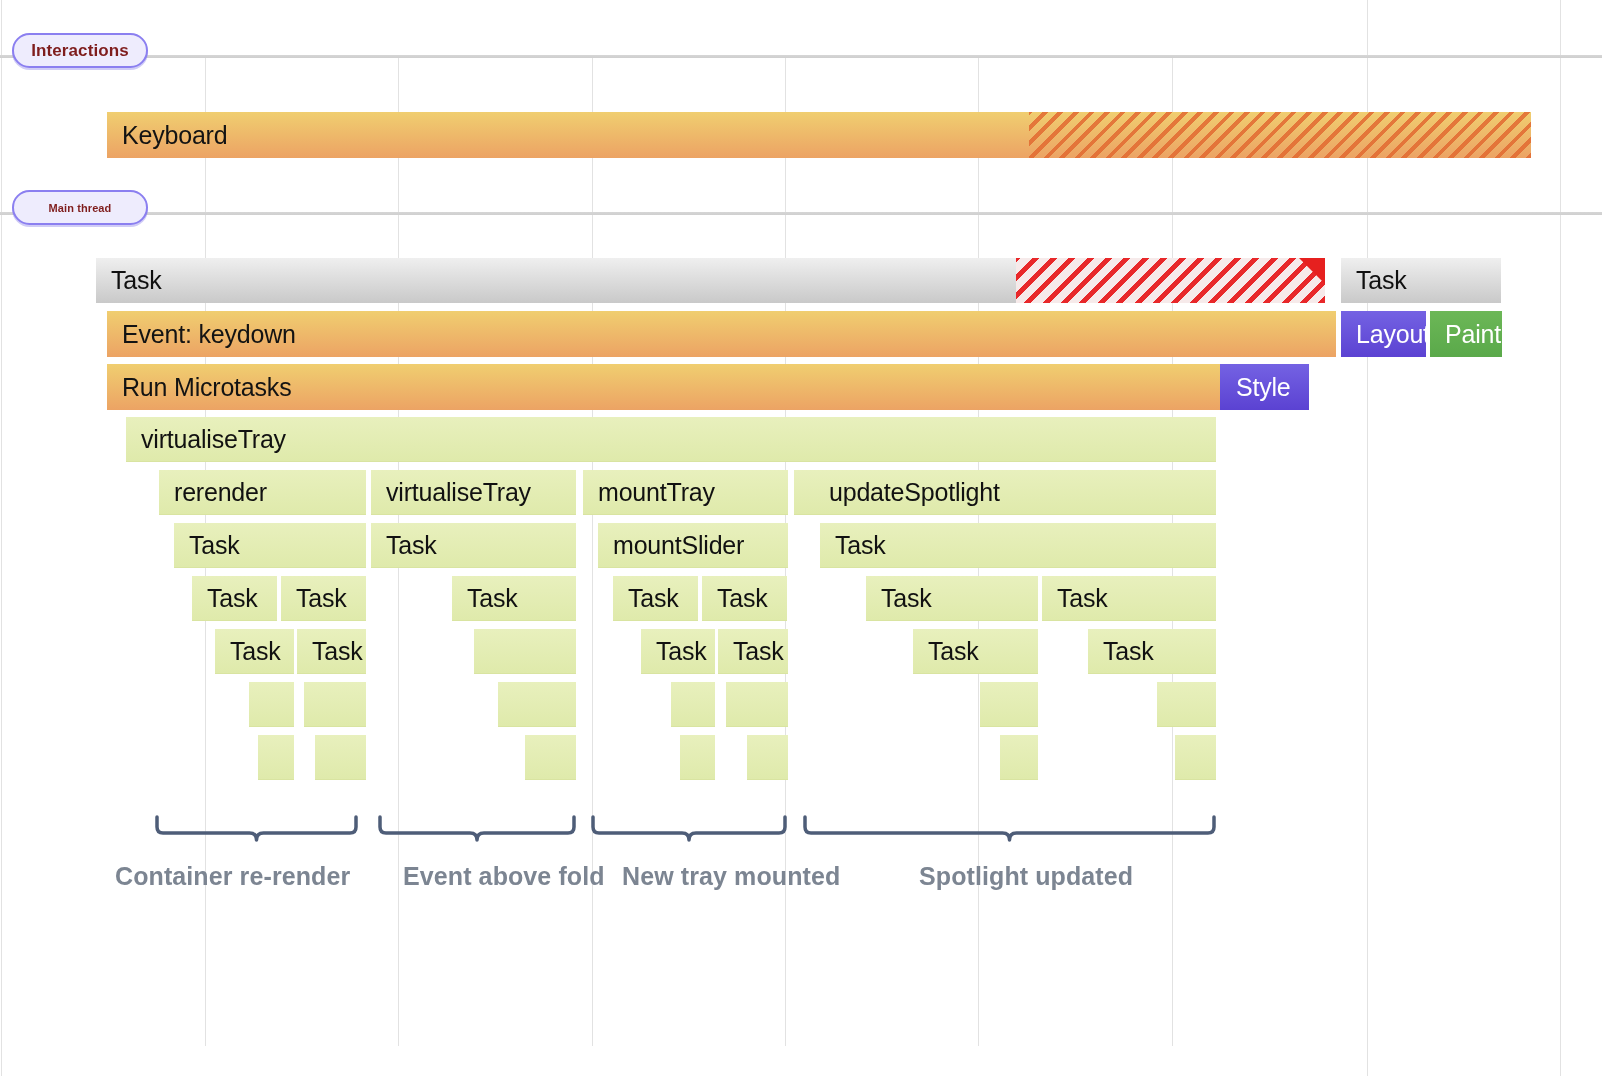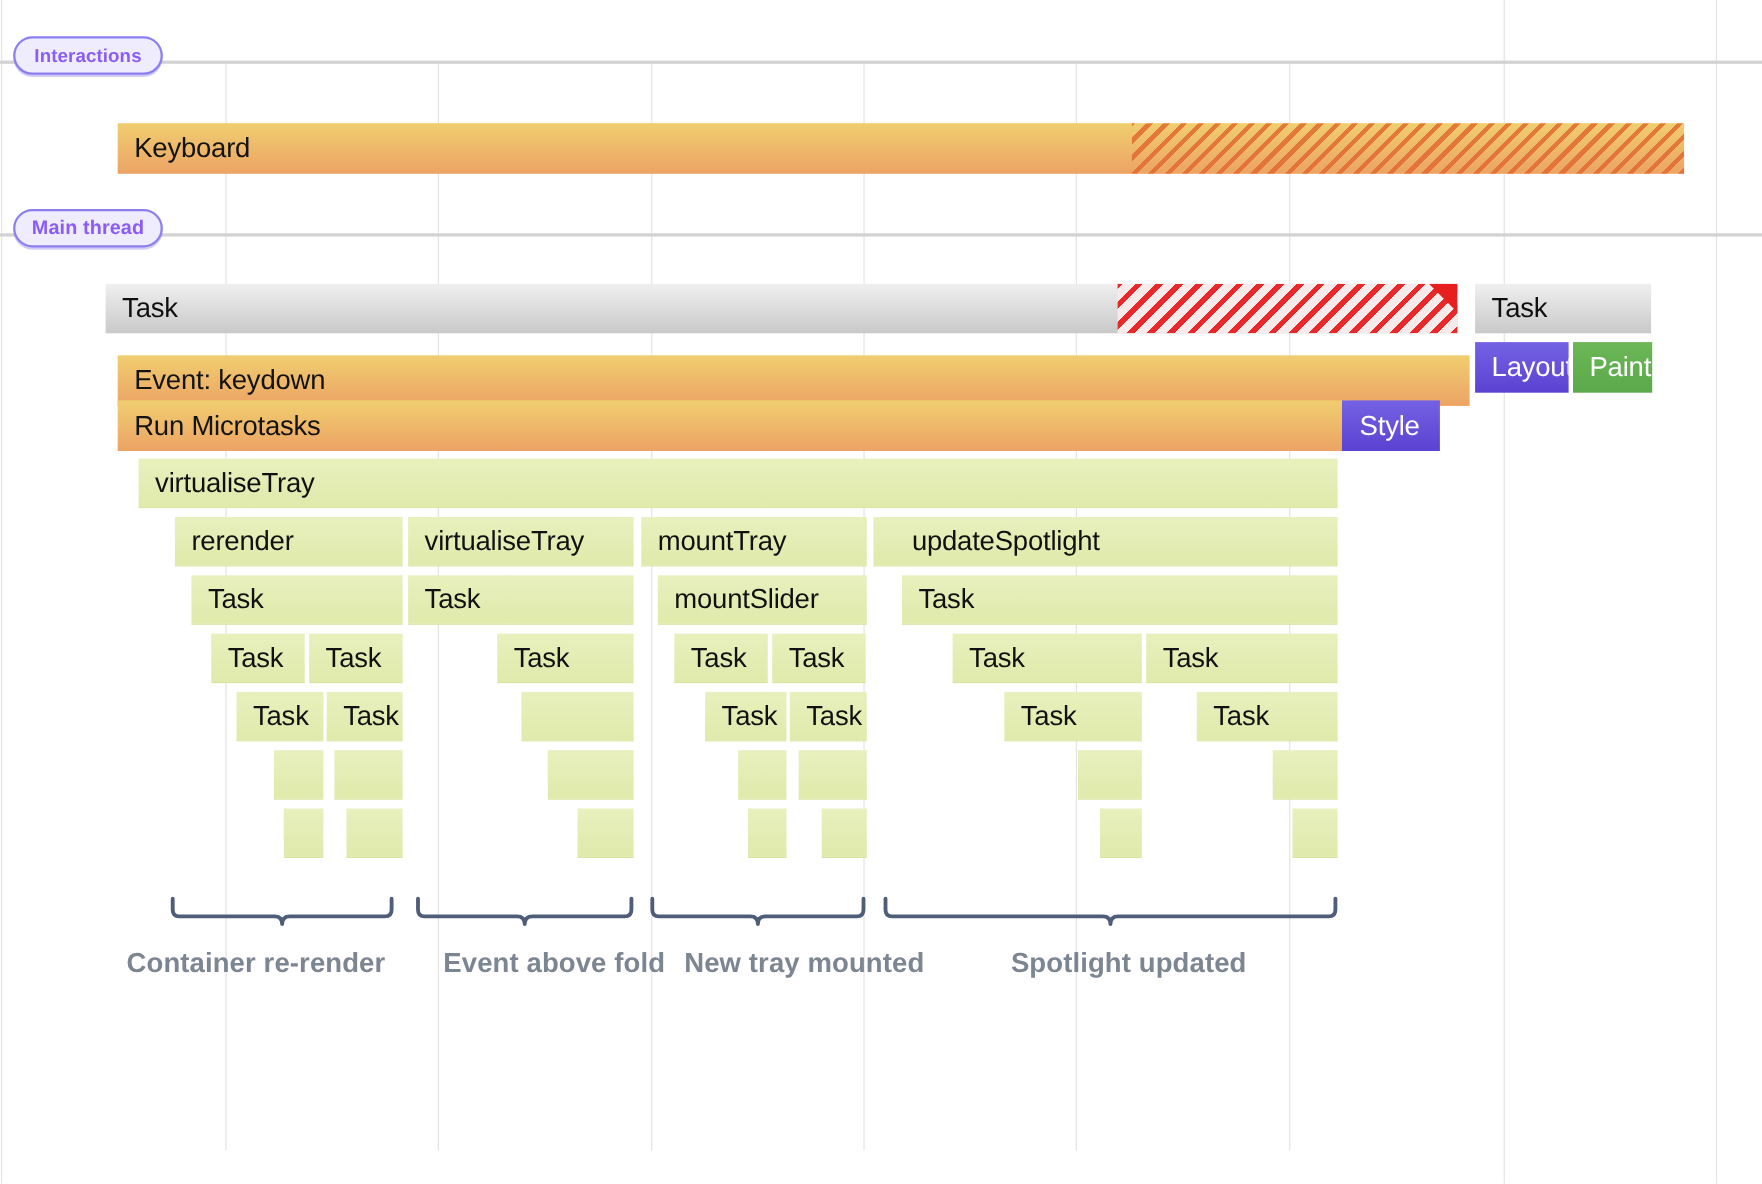--- a/index.html
+++ b/index.html
@@ -21,21 +21,21 @@
   .track-rule{position:absolute;left:0;width:1602px;height:3px;
               background:linear-gradient(to bottom,#d6d6d6,#cfcfcf);}
 
   
   .track-pill{
     position:absolute;
     display:flex;align-items:center;justify-content:center;
     background:#eeecfd;
     border:2px solid #8b7ff0;
     border-radius:22px;
-    color:#8b5cf6;
+    color:#7f1d1d;
     font-weight:bold;
     letter-spacing:.1px;
     box-shadow:0 2px 0 rgba(120,110,230,.35);
     z-index:6;
   }
   .track-pill span{white-space:nowrap;}
 
   
   .bar{
     position:absolute;
@@ -135,38 +135,38 @@
       <div class="gridline tall" style="left: 1367px;"></div>
       <div class="gridline tall" style="left: 1560px;"></div>
     </div>
 
   <div class="track-rule" style="top:55px;"></div>
   <div class="track-rule" style="top:212px;"></div>
 
   <div class="track-pill" style="left:12px;top:33px;width:132px;height:31px;font-size:17px;">
     <span>Interactions</span>
   </div>
-  <div class="track-pill" style="left:12px;top:190px;width:132px;height:31px;font-size:18px;align-items:center;">
+  <div class="track-pill" style="left:12px;top:190px;width:132px;height:31px;font-size:11px;align-items:center;">
     <span>Main thread</span>
   </div>
 
   <div id="bars">
       <div class="bar orange" style="left: 96px; top: 112px; width: 1424px; height: 46px;">
         <div class="hatch-orange" style="left: 922px; right: 0px;"></div>
         <span class="lbl" style="position: relative;">Keyboard</span>
       </div>
       <div class="bar grey" style="left: 96px; top: 258px; width: 1229px; height: 45px;">
         <div class="hatch-red" style="left: 920px; right: 0px;"></div>
         <div class="red-corner"></div>
         <span class="lbl" style="position: relative;">Task</span>
       </div>
       <div class="bar grey" style="left: 1341px; top: 258px; width: 160px; height: 45px;">
         <span class="lbl" style="position: relative;">Task</span>
       </div>
-      <div class="bar orange" style="left: 96px; top: 323px; width: 1229px; height: 46px;">
+      <div class="bar orange" style="left: 96px; top: 311px; width: 1229px; height: 46px;">
         <span class="lbl" style="position: relative;">Event: keydown</span>
       </div>
       <div class="bar purple" style="left: 1341px; top: 311px; width: 85px; height: 46px;">
         <span class="lbl" style="position: relative;">Layout</span>
       </div>
       <div class="bar green-solid" style="left: 1430px; top: 311px; width: 72px; height: 46px;">
         <span class="lbl" style="position: relative;">Paint</span>
       </div>
       <div class="bar orange" style="left: 96px; top: 364px; width: 1120px; height: 46px;">
         <span class="lbl" style="position: relative;">Run Microtasks</span>

